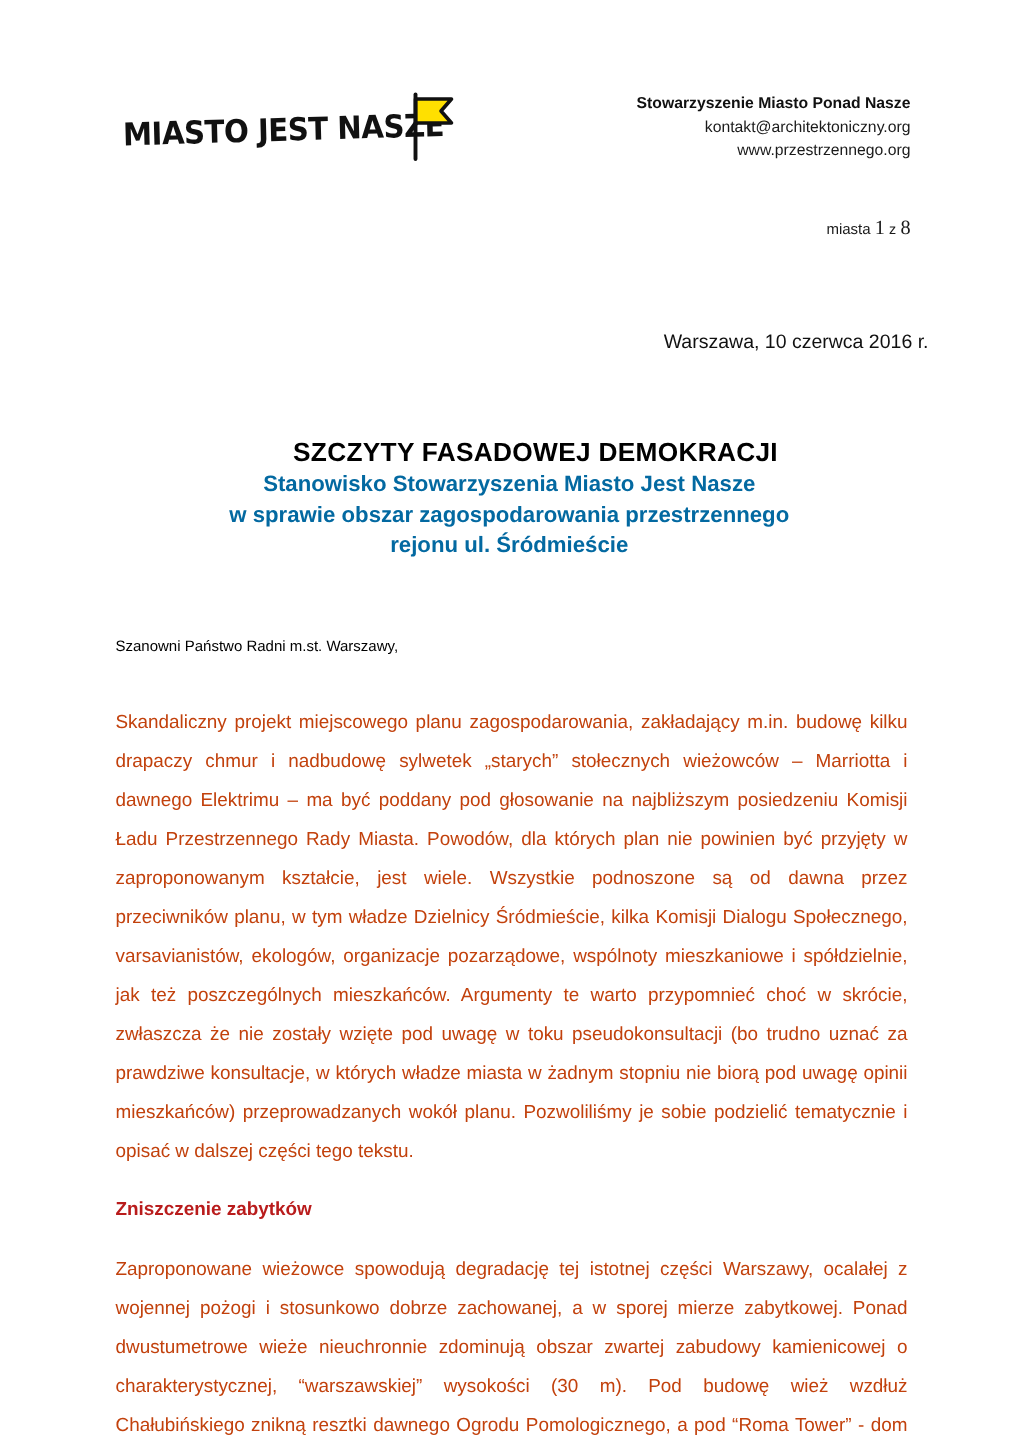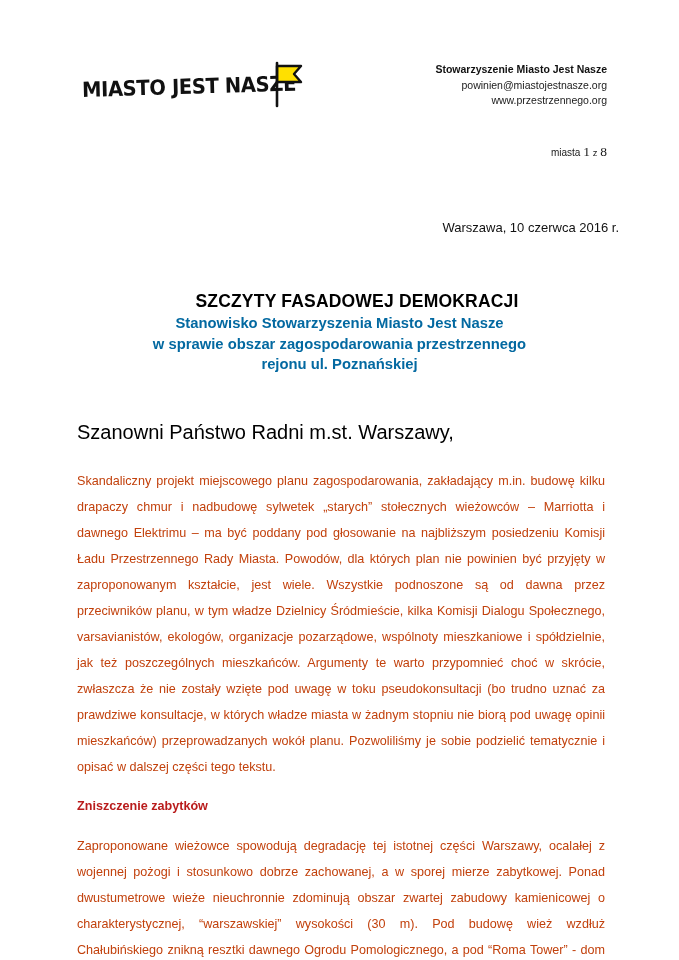--- a/index.html
+++ b/index.html
@@ -126,21 +126,21 @@
   }
 
   
   .body-block {
     position: absolute;
     left: 77px;
     top: 422px;
     width: 528px;
   }
   .salutation {
-    font-size: 20px;
+    font-size: 10px;
     line-height: 20px;
     margin-bottom: 26px;
     color: #000;
   }
   .para {
     font-size: 12.6px;
     line-height: 26px;
     text-align: justify;
     text-justify: inter-word;
     margin: 0 0 17px 0;
@@ -165,41 +165,41 @@
 
     <div class="logo-block">
       <div class="logo-text">MIASTO JEST NASZE</div>
       <svg class="logo-flag" viewBox="0 0 40 56">
         <polygon points="10,6 34,6 27,14 34,22 10,22" fill="#FFE000" stroke="#111111" stroke-width="2.4" stroke-linejoin="round"></polygon>
         <line x1="10" y1="3" x2="10" y2="46" stroke="#111111" stroke-width="2.6" stroke-linecap="round"></line>
       </svg>
     </div>
 
     <div class="contact-block">
-      <div class="contact-name">Stowarzyszenie Miasto Jest Nasze</div>
-      <div class="contact-line">powinien@miastojestnasze.org</div>
+      <div class="contact-name">Stowarzyszenie Miasto Ponad Nasze</div>
+      <div class="contact-line">kontakt@architektoniczny.org</div>
       <div class="contact-line">www.przestrzennego.org</div>
     </div>
 
     <div class="page-number">
       <span>miasta</span>
       <span class="num">1</span>
       <span class="zed">z</span>
       <span class="num">8</span>
     </div>
 
   </div>
 
   <div class="dateline">Warszawa, 10 czerwca 2016 r.</div>
 
   <div class="title-block">
     <div class="doc-title">SZCZYTY FASADOWEJ DEMOKRACJI</div>
     <div class="doc-subtitle">Stanowisko Stowarzyszenia Miasto Jest Nasze</div>
     <div class="doc-subtitle">w sprawie obszar zagospodarowania przestrzennego</div>
-    <div class="doc-subtitle">rejonu ul. Poznańskiej</div>
+    <div class="doc-subtitle">rejonu ul. Śródmieście</div>
   </div>
 
   <div class="body-block">
     <div class="salutation">Szanowni Państwo Radni m.st. Warszawy,</div>
     <p class="para">Skandaliczny projekt miejscowego planu zagospodarowania, zakładający m.in. budowę kilku drapaczy chmur i nadbudowę sylwetek „starych” stołecznych wieżowców – Marriotta i dawnego Elektrimu – ma być poddany pod głosowanie  na najbliższym posiedzeniu Komisji Ładu Przestrzennego Rady Miasta. Powodów, dla których plan nie powinien być przyjęty w zaproponowanym kształcie, jest wiele. Wszystkie podnoszone są od dawna przez przeciwników planu, w tym władze Dzielnicy Śródmieście, kilka Komisji Dialogu Społecznego, varsavianistów, ekologów, organizacje pozarządowe, wspólnoty mieszkaniowe i spółdzielnie, jak też poszczególnych mieszkańców. Argumenty te warto przypomnieć choć w skrócie, zwłaszcza że nie zostały wzięte pod uwagę w toku pseudokonsultacji (bo trudno uznać za prawdziwe konsultacje, w których władze miasta w żadnym stopniu nie biorą pod uwagę opinii mieszkańców) przeprowadzanych wokół planu. Pozwoliliśmy je sobie podzielić tematycznie i opisać w dalszej części tego tekstu.</p>
     <div class="section-heading">Zniszczenie zabytków</div>
     <p class="para">Zaproponowane wieżowce spowodują degradację tej istotnej części Warszawy, ocalałej z wojennej pożogi i stosunkowo dobrze zachowanej, a w sporej mierze zabytkowej. Ponad dwustumetrowe wieże nieuchronnie zdominują obszar zwartej zabudowy kamienicowej o charakterystycznej, “warszawskiej” wysokości (30 m). Pod budowę wież wzdłuż Chałubińskiego znikną resztki dawnego Ogrodu Pomologicznego, a pod “Roma Tower” - dom parafialny z XIX wieku i część zabytkowej drogi krzyżowej (kaplice w murze kościoła św. Piotra i Pawła). Układ kościoła i otoczonego murem terenu d. cmentarza jest unikalny w skali Śródmieścia, a może i całej Warszawy. Sam wieżowiec umiejscowiony w bezpośrednim sąsiedztwie zabytkowego kościoła zdominuje harmonijny układ architektoniczny. Naszym zdaniem decyzja o wyburzeniu domu parafialnego i zniszczeniu zabytkowej drogi krzyżowej</p>
   </div>
 
 </div>

